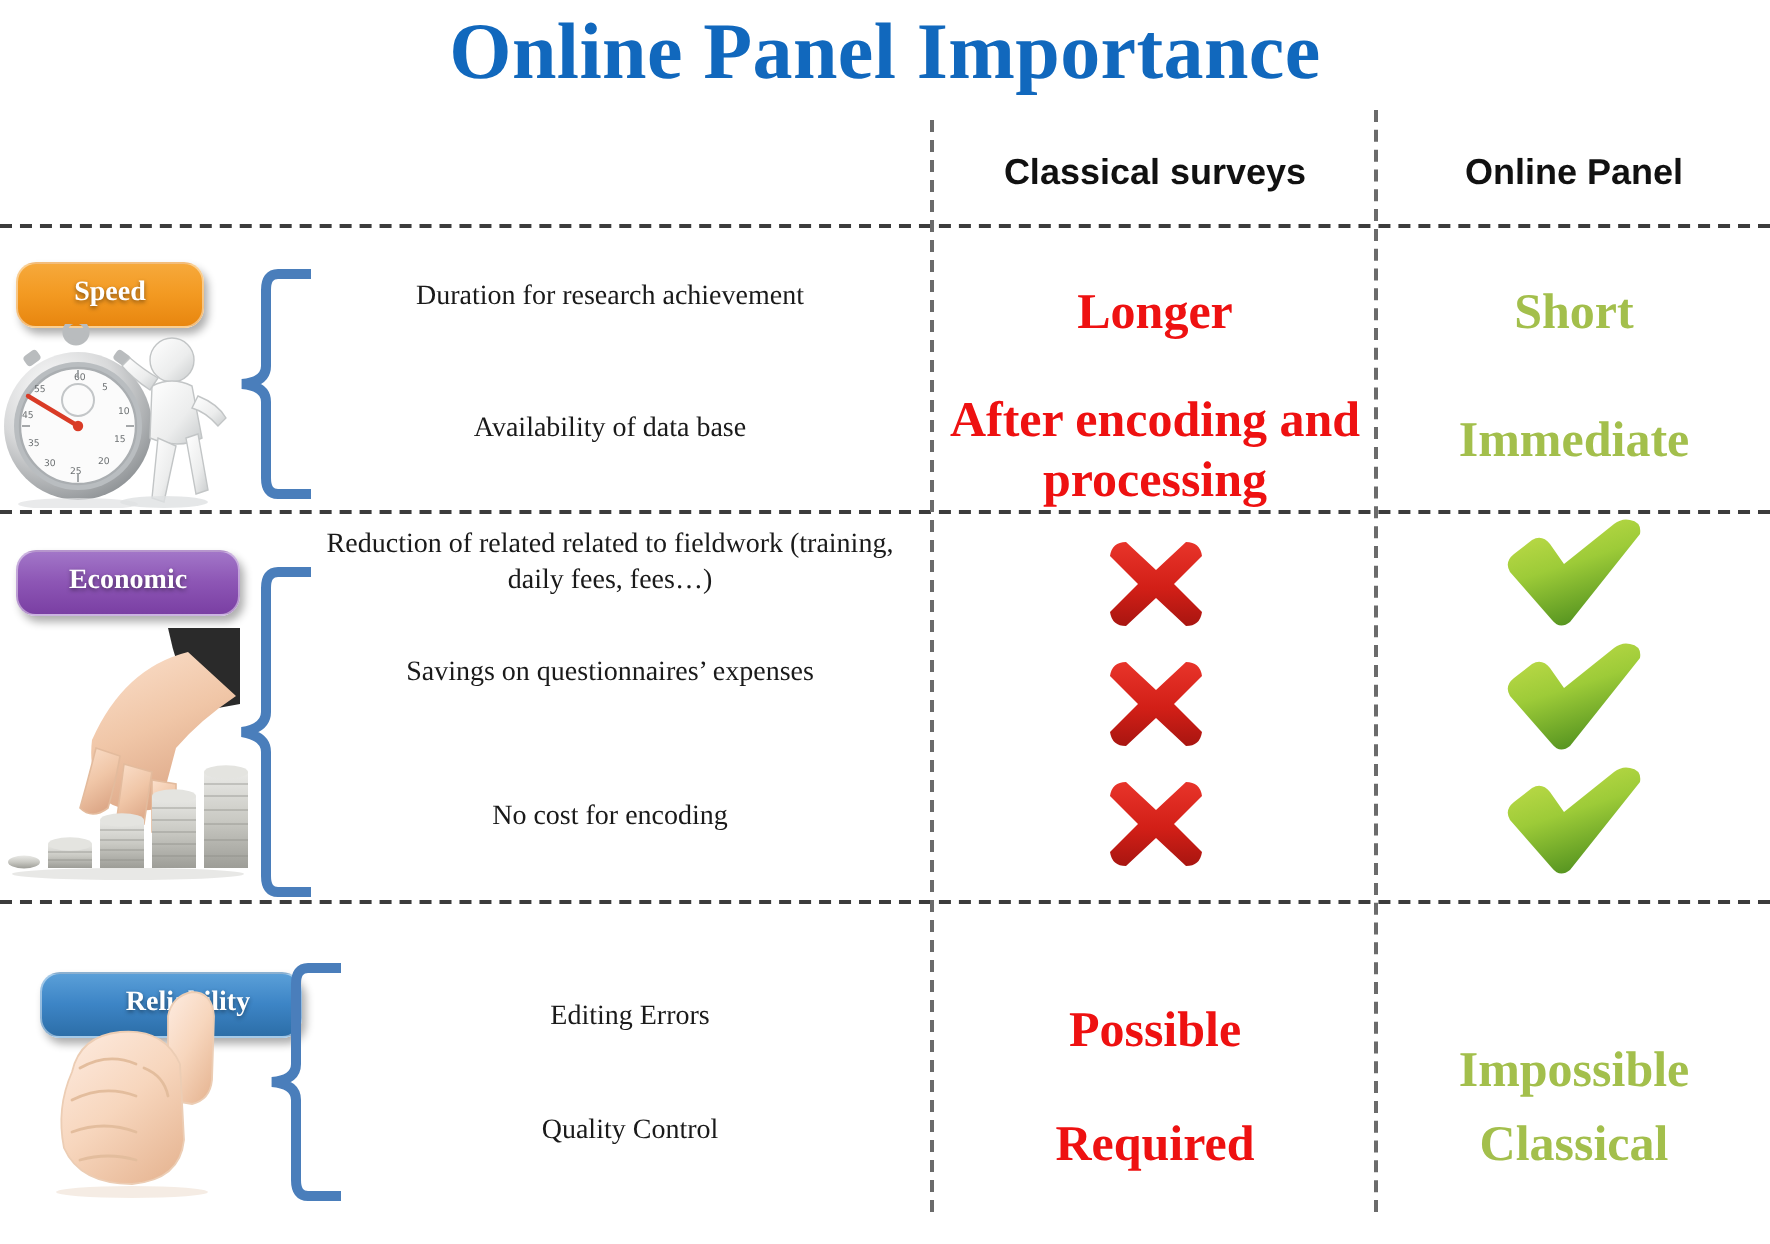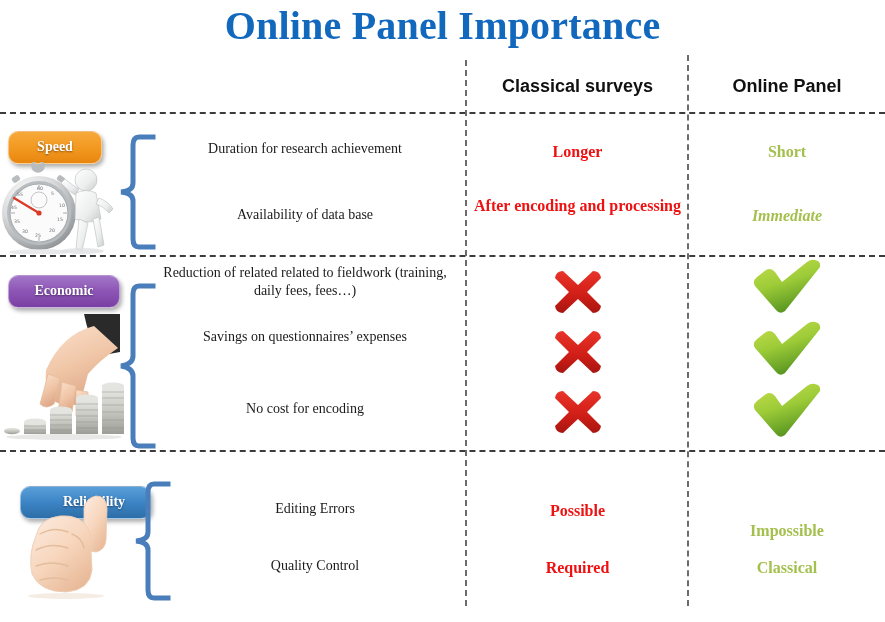--- a/index.html
+++ b/index.html
@@ -103,21 +103,21 @@
     color: #1a1a1a;
     line-height: 1.25;
   }
 
   
   .cell {
     position: absolute;
     text-align: center;
     font-family: "Liberation Serif", serif;
     font-weight: bold;
-    font-size: 16px;
+    font-size: 25px;
     line-height: 1.2;
   }
   .cell.classical { left: 467px; width: 221px; color: #ee1111; }
   .cell.online    { left: 689px; width: 196px; color: #a3bf4c; }
 
   
   .marks {
     position: absolute;
     display: flex;
     flex-direction: column;
@@ -216,21 +216,21 @@
       <path d="M38 4 L24 4 Q18 4 18 12 L18 50 Q18 58 6 59 Q18 60 18 68 L18 106 Q18 114 24 114 L38 114" fill="none" stroke="#4a7ebb" stroke-width="5" stroke-linecap="square" stroke-linejoin="miter"></path>
     </svg>
   </div>
 
   <div class="desc" style="top:140px;">Duration for research achievement</div>
   <div class="desc" style="top:206px;">Availability of  data base</div>
 
   <div class="cell classical" style="top:142px;">Longer</div>
   <div class="cell online" style="top:142px;">Short</div>
   <div class="cell classical" style="top:196px;">After encoding and processing</div>
-  <div class="cell online" style="top:206px;font-style:italic;">Immediate</div>
+  <div class="cell online" style="top:206px;">Immediate</div>
 
   <div class="badge economic">Economic</div>
 
   <div class="pic" style="left:2px; top:312px; width:124px; height:128px;">
     <svg width="124" height="128" viewBox="0 0 124 128">
       <defs>
         <linearGradient id="skin" x1="0" y1="0" x2="0.4" y2="1">
           <stop offset="0%" stop-color="#fbe0cc"></stop>
           <stop offset="55%" stop-color="#f0c6a7"></stop>
           <stop offset="100%" stop-color="#dda888"></stop>

